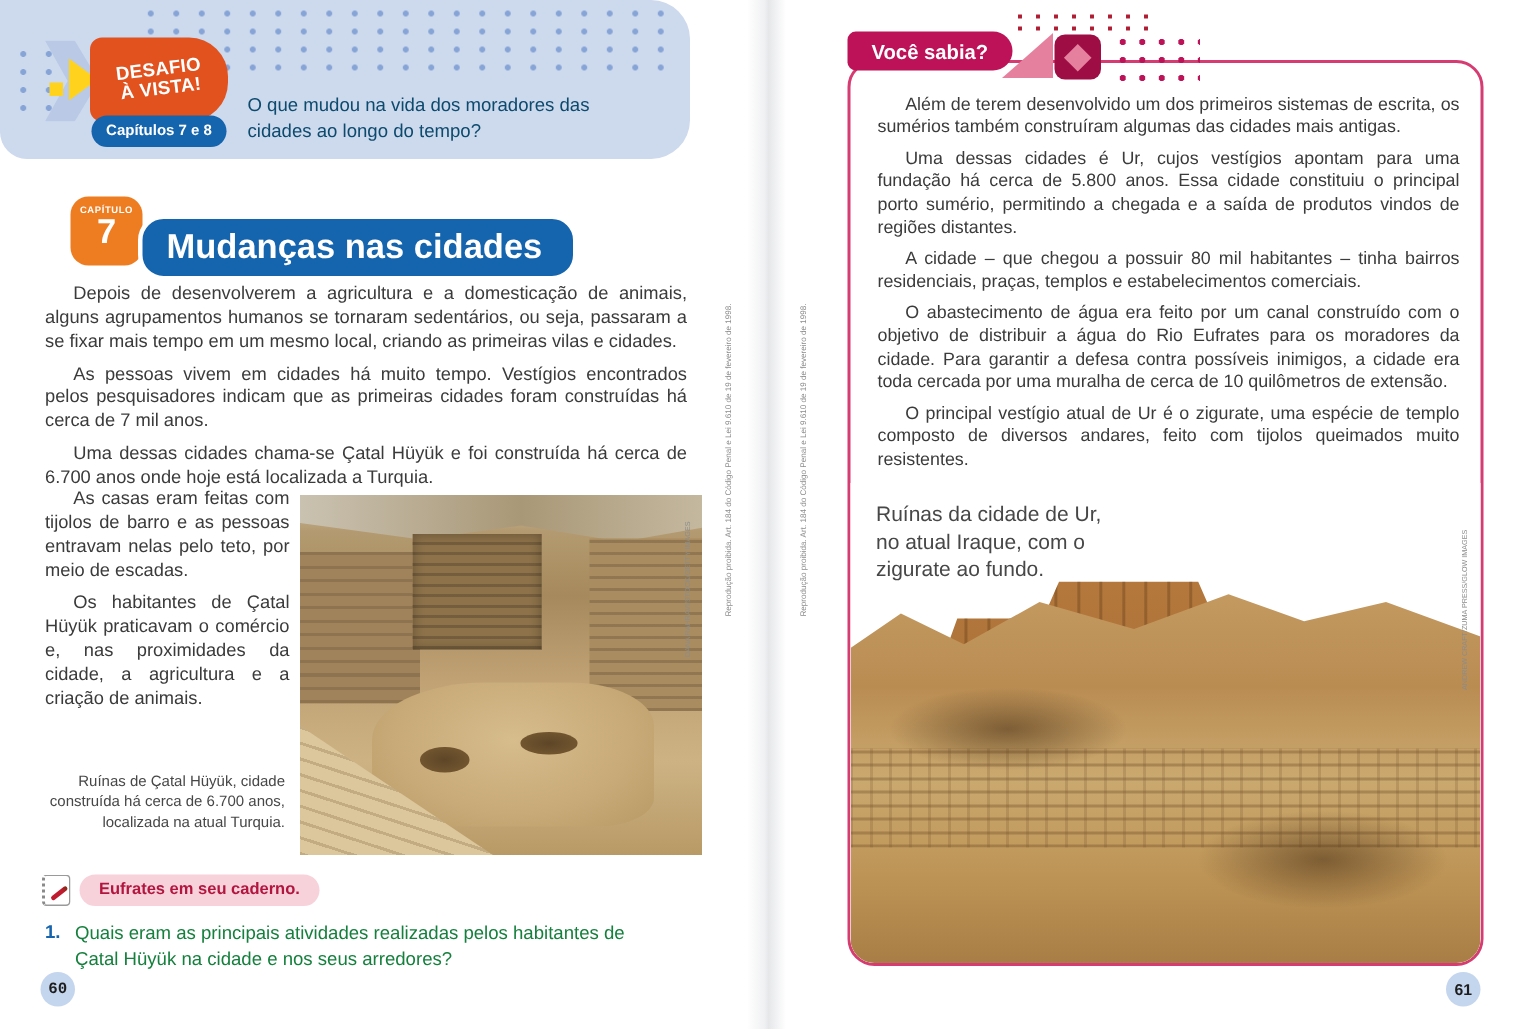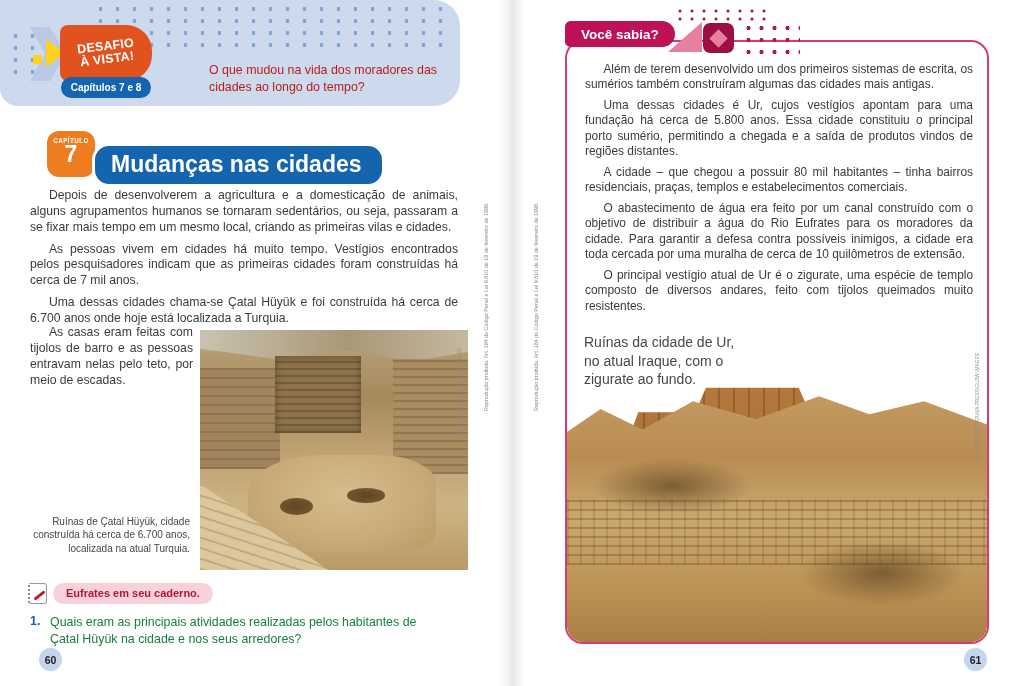--- a/index.html
+++ b/index.html
@@ -33,21 +33,21 @@
   .yellow-sq{position:absolute;left:33px;top:55px;width:9px;height:9px;background:var(--accent-yellow);}
   .chev-yellow{left:46px;top:39px;width:19px;height:28px;background:var(--accent-yellow);
     clip-path:polygon(0 0,100% 50%,0 100%);}
   .desafio-badge{position:absolute;left:60px;top:25px;width:92px;height:56px;
     background:var(--badge-orange);border-radius:8px 26px 26px 8px;
     display:flex;align-items:center;justify-content:center;}
   .desafio-text{transform:rotate(-7deg);color:#fff;font-weight:800;text-align:center;
     font-size:12.5px;line-height:1.05;letter-spacing:.2px;}
   .cap-pill{position:absolute;left:61px;top:77px;width:90px;height:21px;background:var(--royal-blue);
     border-radius:11px;color:#fff;font-weight:bold;font-size:10px;display:flex;align-items:center;justify-content:center;}
-  .challenge-q{position:absolute;left:165px;top:62px;width:262px;font-size:12.4px;line-height:1.35;color:#b91c1c;margin-left:44px;}
+  .challenge-q{position:absolute;left:165px;top:62px;width:262px;font-size:12.4px;line-height:1.35;color:#0c4a6e;}
 
   
   .chapter-badge{position:absolute;left:47px;top:131px;width:48px;height:46px;
     background:var(--chapter-orange);border-radius:12px;color:#fff;text-align:center;z-index:1;}
   .cap-label{display:block;font-size:6.3px;font-weight:bold;letter-spacing:.4px;margin-top:6px;}
   .cap-num{display:block;font-size:23px;font-weight:bold;line-height:.92;}
   .chapter-title{position:absolute;left:92px;top:143px;z-index:2;background:var(--royal-blue);
     color:#fff;font-size:23px;font-weight:bold;padding:5px 20px 6px 16px;border-radius:17px;
     border:3px solid #fff;white-space:nowrap;}
 
@@ -96,21 +96,21 @@
   .nb-icon::after{content:"";position:absolute;left:3px;top:10px;width:13px;height:3px;
     background:linear-gradient(90deg,#c01a2e 70%,#7c2d12 100%);transform:rotate(-38deg);border-radius:2px;}
   .registre-pill{background:var(--registre-bg);color:var(--registre-text);font-weight:bold;
     font-size:11px;padding:4px 13px 5px;border-radius:12px;}
   .question{position:absolute;left:30px;top:614px;display:flex;width:410px;}
   .qnum{color:var(--royal-blue);font-weight:bold;font-size:12.4px;width:20px;flex:0 0 20px;}
   .qtext{font-size:12.4px;line-height:1.35;color:#15803d;width:380px;}
 
   .page-num{position:absolute;width:23px;height:23px;border-radius:50%;background:var(--page-circle-blue);
     display:flex;align-items:center;justify-content:center;font-size:10.5px;font-weight:bold;color:#1d1d1d;}
-  .pn-left{left:39px;top:648px;}
+  .pn-left{left:27px;top:648px;font-family:Liberation Mono, monospace;}
   .pn-right{left:452px;top:648px;}
 
   
   .sabia-box{position:absolute;left:53px;top:40px;width:424px;height:604px;background:#fff;
     border:2px solid var(--pink-border);border-radius:18px;}
   .sabia-badge{position:absolute;left:53px;top:21px;height:26px;padding:0 16px;z-index:3;
     background:var(--crimson);border-radius:6px 14px 14px 6px;color:#fff;font-weight:bold;
     font-size:13.5px;display:flex;align-items:center;}
   .deco-tri{position:absolute;left:156px;top:22px;width:34px;height:30px;background:var(--light-pink);
     clip-path:polygon(0 100%,100% 0,100% 100%);z-index:2;}
@@ -176,20 +176,21 @@
     <h1 class="chapter-title">Mudanças nas cidades</h1>
 
     <div class="intro">
         <p class="para">Depois de desenvolverem a agricultura e a domesticação de animais, alguns agrupamentos humanos se tornaram sedentários, ou seja, passaram a se fixar mais tempo em um mesmo local, criando as primeiras vilas e cidades.</p>
         <p class="para">As pessoas vivem em cidades há muito tempo. Vestígios encontrados pelos pesquisadores indicam que as primeiras cidades foram construídas há cerca de 7 mil anos.</p>
         <p class="para">Uma dessas cidades chama-se Çatal Hüyük e foi construída há cerca de 6.700 anos onde hoje está localizada a Turquia.</p>
       </div>
 
     <div class="side-col">
         <p class="para">As casas eram feitas com tijolos de barro e as pessoas entravam nelas pelo teto, por meio de escadas.</p>
+        <p class="para">Os habitantes de Çatal Hüyük praticavam o comércio e, nas proximidades da cidade, a agricultura e a criação de animais.</p>
       </div>
 
     <figure class="catal-photo">
       <div class="c-top"></div>
       <div class="c-wall-left"></div>
       <div class="c-wall-mid"></div>
       <div class="c-wall-right"></div>
       <div class="c-floor"></div>
       <div class="c-hole1"></div>
       <div class="c-hole2"></div>

